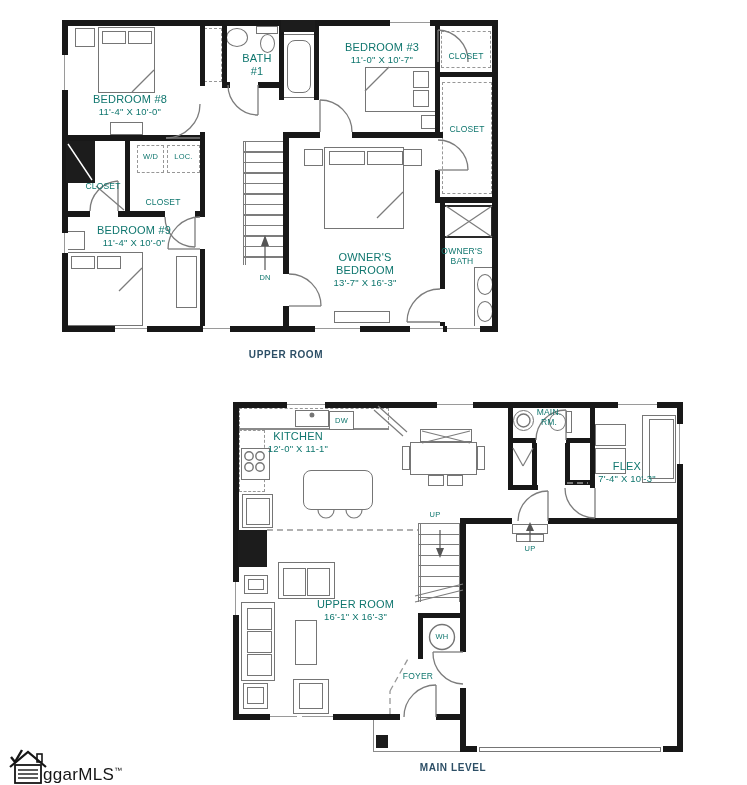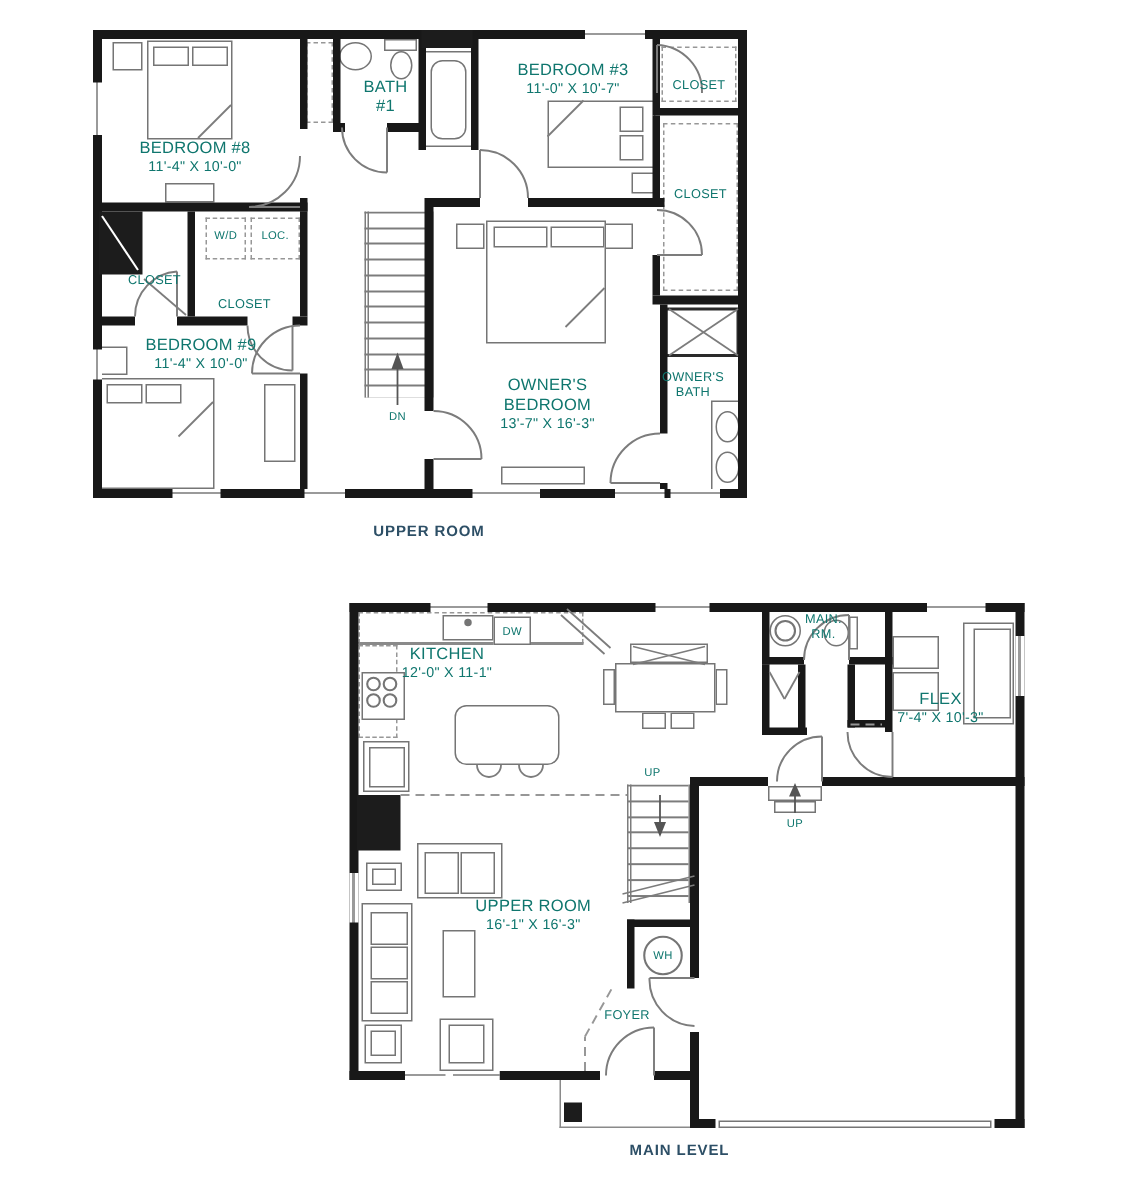--- a/index.html
+++ b/index.html
@@ -338,14 +338,26 @@
       <div class="dims">16'-1" X 16'-3"</div>
     </div>
     <div class="lbl small" style="left:163px;top:269px;width:44px">FOYER</div>
     <div class="lbl tiny" style="left:197px;top:231px;width:24px">WH</div>
     <div class="lbl tiny" style="left:191px;top:109px;width:22px">UP</div>
     <div class="lbl tiny" style="left:287px;top:143px;width:20px">UP</div>
   </section>
 
   <div class="caption" style="left:363px;top:762px;width:180px">MAIN LEVEL</div>
 
+  <div class="logo">
+    <svg width="42" height="36" viewBox="0 0 42 36">
+      <polyline points="2,19 20,4 38,19" fill="none" stroke="#161616" stroke-width="2.2"></polyline>
+      <rect x="29" y="6" width="5" height="8" fill="none" stroke="#161616" stroke-width="1.6"></rect>
+      <rect x="7" y="17" width="26" height="18" fill="#ffffff" stroke="#161616" stroke-width="1.8"></rect>
+      <line x1="10" y1="22" x2="30" y2="22" stroke="#161616" stroke-width="1.4"></line>
+      <line x1="10" y1="26" x2="30" y2="26" stroke="#161616" stroke-width="1.4"></line>
+      <line x1="10" y1="30" x2="30" y2="30" stroke="#161616" stroke-width="1.4"></line>
+      <polyline points="3,9 7,14 14,2" fill="none" stroke="#161616" stroke-width="2.4"></polyline>
+    </svg>
+    <div class="logo-text"><span>ggarMLS</span><span class="tm">™</span></div>
+  </div>
 
 </div>
 
 </body></html>

